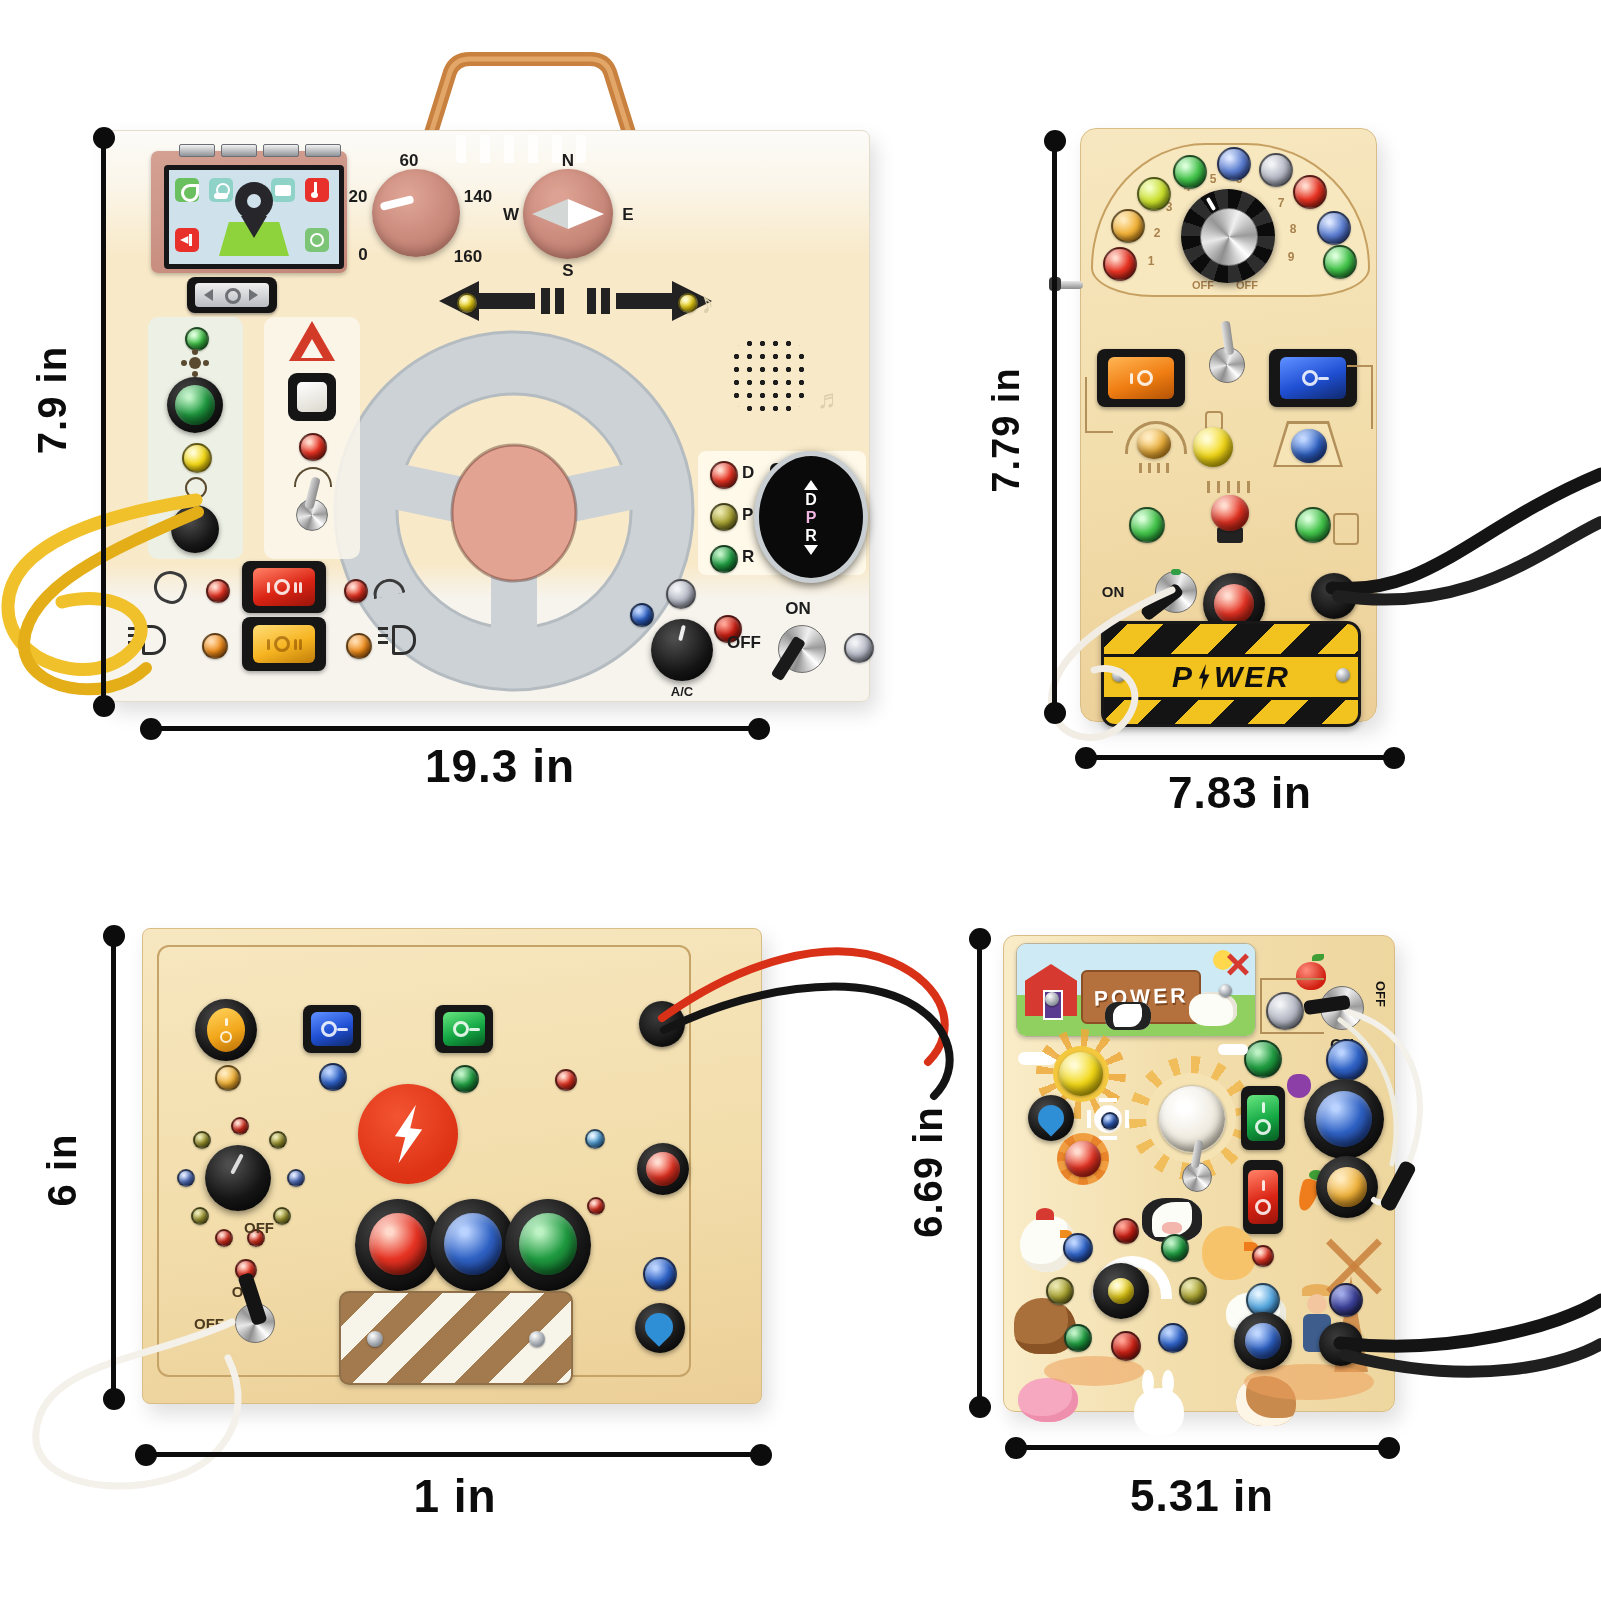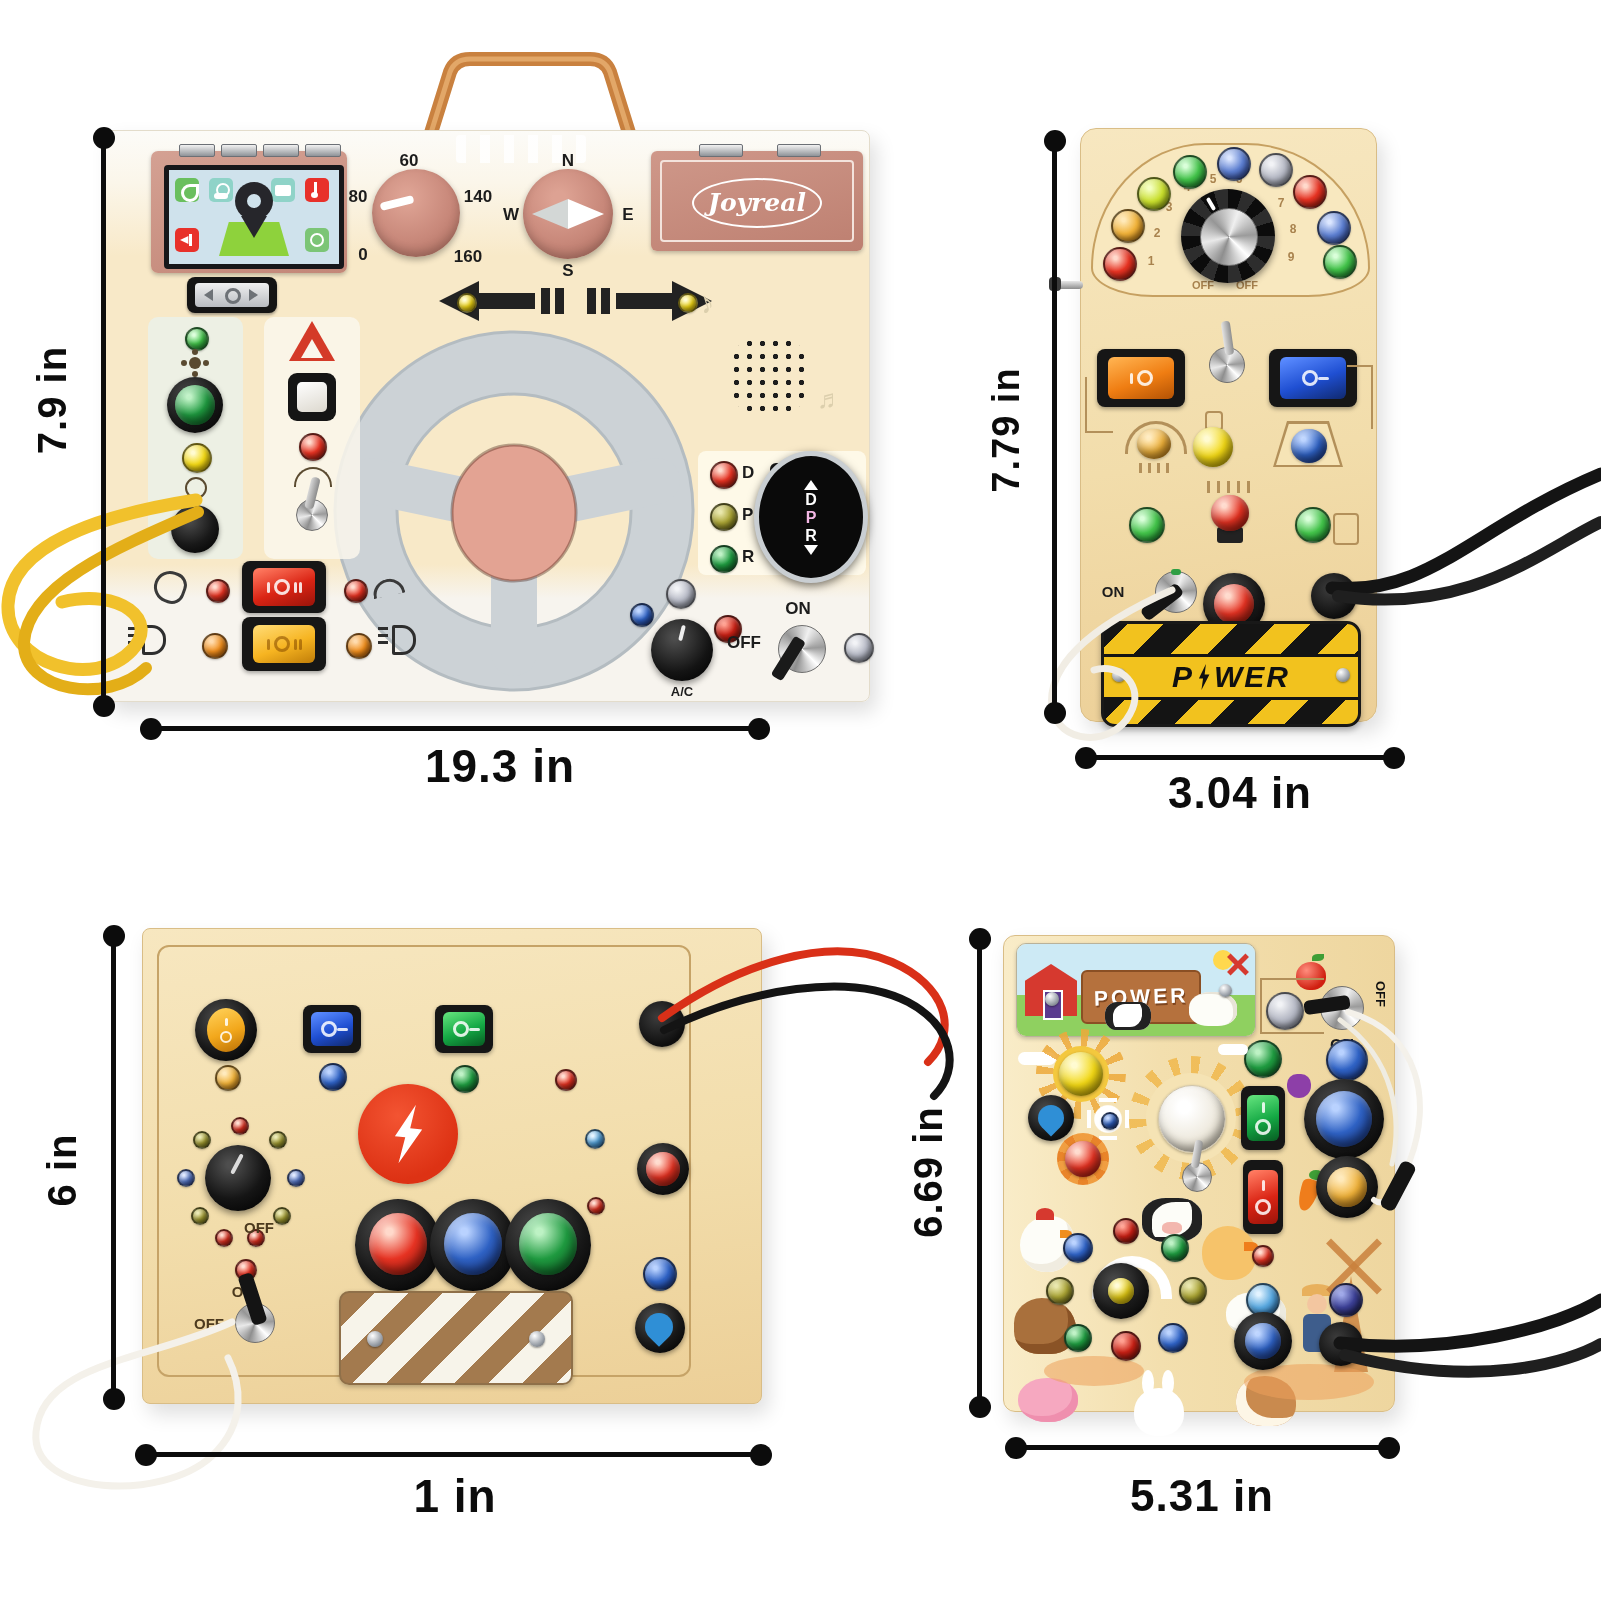--- a/index.html
+++ b/index.html
@@ -117,48 +117,41 @@
             <div class="abs" style="left:5px;top:5px;width:10px;height:10px;border:2px solid #fff;border-radius:50%;"></div>
           </div>
         <div class="abs" style="left:50px;top:52px;width:70px;height:34px;background:#8ed23c;clip-path:polygon(14% 0,86% 0,100% 100%,0 100%);"></div>
         <div class="abs" style="left:66px;top:12px;width:38px;height:38px;background:#26262b;border-radius:50%;"></div>
         <div class="abs" style="left:78px;top:24px;width:14px;height:14px;background:#cfe2ec;border-radius:50%;"></div>
         <div class="abs" style="left:72px;top:46px;width:0;height:0;border-left:13px solid transparent;border-right:13px solid transparent;border-top:22px solid #26262b;"></div>
       </div>
     </div>
 
     <span class="ctr eng" style="left:303px;top:30px;font-size:17px;">60</span>
-    <span class="ctr eng" style="left:252px;top:66px;font-size:17px;">80</span>
+    <span class="ctr eng" style="left:252px;top:66px;font-size:17px;">20</span>
     <span class="ctr eng" style="left:372px;top:66px;font-size:17px;">140</span>
     <span class="ctr eng" style="left:257px;top:124px;font-size:17px;">0</span>
     <span class="ctr eng" style="left:362px;top:126px;font-size:17px;">160</span>
     <div class="abs" style="left:266px;top:38px;width:88px;height:88px;border-radius:50%;
          background:radial-gradient(circle at 40% 32%,#dda293 8%,#c8887a 55%,#a96a5c 96%);box-shadow:0 3px 6px rgba(0,0,0,.3),inset 0 -5px 8px rgba(0,0,0,.18);">
       <div class="abs" style="left:8px;top:30px;width:34px;height:8px;background:#fff;border-radius:4px;transform:rotate(-14deg);"></div>
     </div>
 
     <span class="ctr eng" style="left:462px;top:30px;font-size:17px;">N</span>
     <span class="ctr eng" style="left:405px;top:84px;font-size:17px;">W</span>
     <span class="ctr eng" style="left:522px;top:84px;font-size:17px;">E</span>
     <span class="ctr eng" style="left:462px;top:140px;font-size:17px;">S</span>
     <div class="abs" style="left:417px;top:38px;width:90px;height:90px;border-radius:50%;
          background:radial-gradient(circle at 40% 32%,#dda293 8%,#c8887a 55%,#a96a5c 96%);box-shadow:0 3px 6px rgba(0,0,0,.3),inset 0 -5px 8px rgba(0,0,0,.18);">
       <svg width="72" height="40" style="position:absolute;left:9px;top:25px;">
         <polygon points="0,20 36,5 36,35" fill="#d3d7d6"></polygon>
           <polygon points="36,5 72,20 36,35" fill="#ffffff"></polygon>
       </svg>
     </div>
 
-    <div class="abs" style="left:545px;top:20px;width:212px;height:100px;background:linear-gradient(165deg,#cf988a,#bd7f70);border-radius:6px;box-shadow:0 2px 4px rgba(0,0,0,.25);">
-      <div class="hinge" style="left:48px;top:-7px;width:42px;"></div>
-      <div class="hinge" style="left:126px;top:-7px;width:42px;"></div>
-      <div class="abs" style="inset:9px;border:2px solid #f3e3dc;border-radius:4px;"></div>
-      <div class="ctr" style="left:106px;top:52px;width:126px;height:46px;border:2px solid #fff;border-radius:50%;"></div>
-      <span class="ctr" style="left:106px;top:51px;color:#fff;font-family:'DejaVu Serif',serif;font-style:italic;font-weight:700;font-size:25px;">Joyreal</span>
-    </div>
 
     <div class="abs" style="left:81px;top:146px;width:90px;height:36px;background:#141414;border-radius:8px;box-shadow:0 2px 3px rgba(0,0,0,.35);">
       <div class="abs" style="left:8px;top:6px;width:74px;height:24px;background:linear-gradient(180deg,#f0f0f0,#b9bcc1);border-radius:4px;"></div>
       <div class="abs" style="left:17px;top:12px;width:0;height:0;border-top:6px solid transparent;border-bottom:6px solid transparent;border-right:9px solid #6e7277;"></div>
       <div class="abs" style="left:38px;top:11px;width:10px;height:10px;border:3px solid #6e7277;border-radius:50%;"></div>
       <div class="abs" style="left:62px;top:12px;width:0;height:0;border-top:6px solid transparent;border-bottom:6px solid transparent;border-left:9px solid #6e7277;"></div>
     </div>
 
     <div class="abs" style="left:333px;top:150px;width:128px;height:40px;">
       <div class="abs" style="left:0;top:0;width:0;height:0;border-top:20px solid transparent;border-bottom:20px solid transparent;border-right:40px solid #222;"></div>
@@ -584,21 +577,21 @@
   </svg>
 
   <div class="dimV" style="left:101px;top:137px;height:570px;"></div>
   <span class="vert dimlab" style="left:52px;top:400px;font-size:40px;">7.9 in</span>
   <div class="dimH" style="left:150px;top:726px;width:610px;"></div>
   <span class="ctr dimlab" style="left:500px;top:766px;font-size:46px;">19.3 in</span>
 
   <div class="dimV" style="left:1052px;top:140px;height:574px;"></div>
   <span class="vert dimlab" style="left:1006px;top:430px;font-size:38px;">7.79 in</span>
   <div class="dimH" style="left:1085px;top:755px;width:310px;"></div>
-  <span class="ctr dimlab" style="left:1240px;top:793px;font-size:44px;">3.04 in</span>
+  <span class="ctr dimlab" style="left:1240px;top:793px;font-size:44px;">7.83 in</span>
 
   <div class="dimV" style="left:111px;top:935px;height:465px;"></div>
   <span class="vert dimlab" style="left:62px;top:1170px;font-size:40px;">6 in</span>
   <div class="dimH" style="left:145px;top:1452px;width:617px;"></div>
   <span class="ctr dimlab" style="left:455px;top:1496px;font-size:46px;">1 in</span>
 
   <div class="dimV" style="left:977px;top:938px;height:470px;"></div>
   <span class="vert dimlab" style="left:928px;top:1172px;font-size:40px;">6.69 in</span>
   <div class="dimH" style="left:1015px;top:1445px;width:375px;"></div>
   <span class="ctr dimlab" style="left:1202px;top:1496px;font-size:44px;">5.31 in</span>

